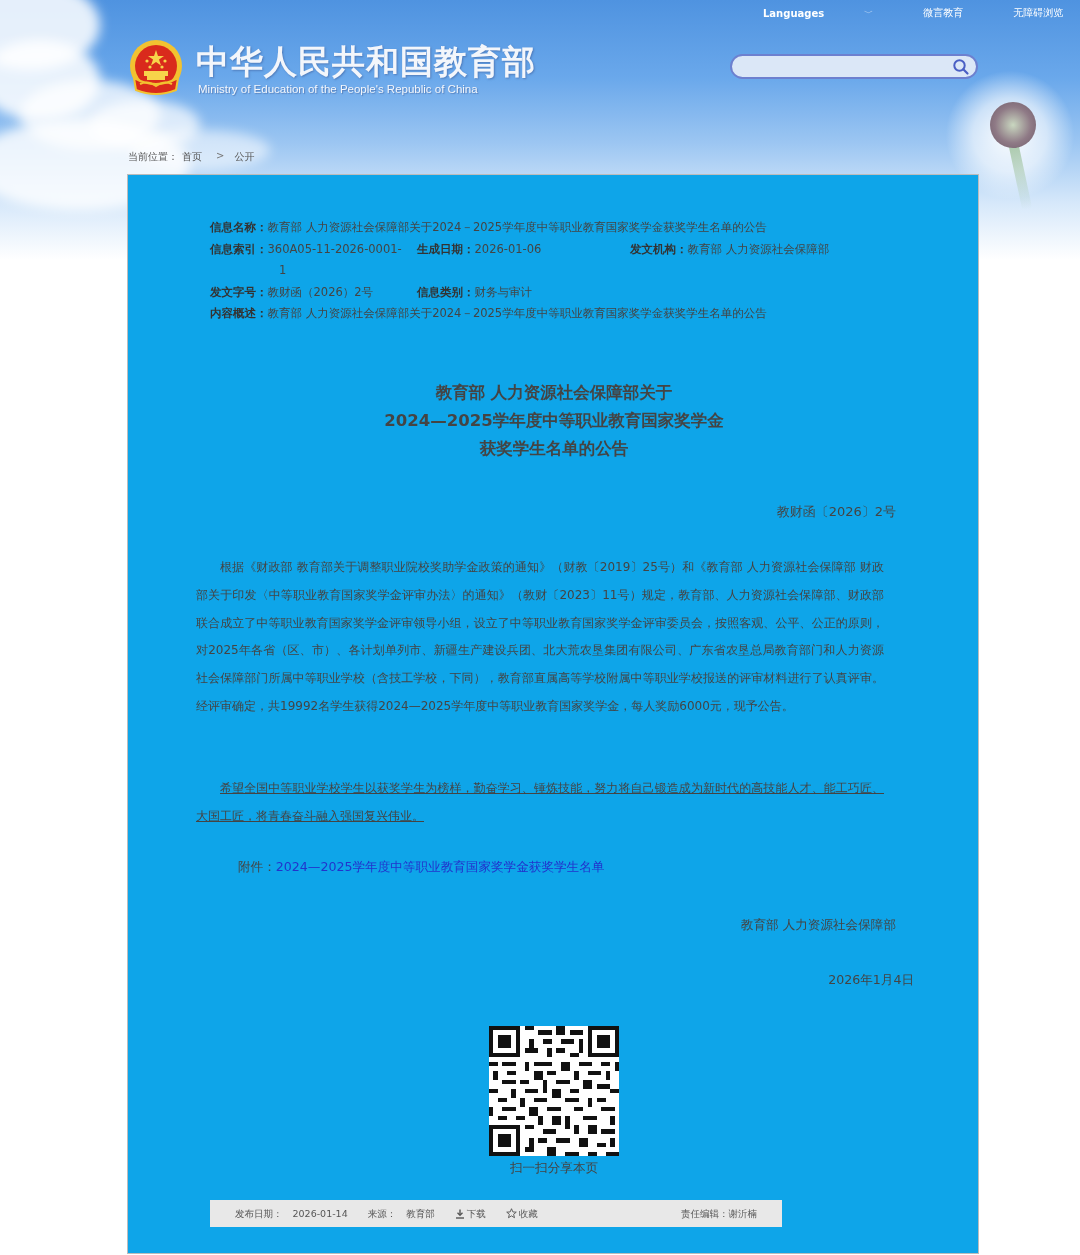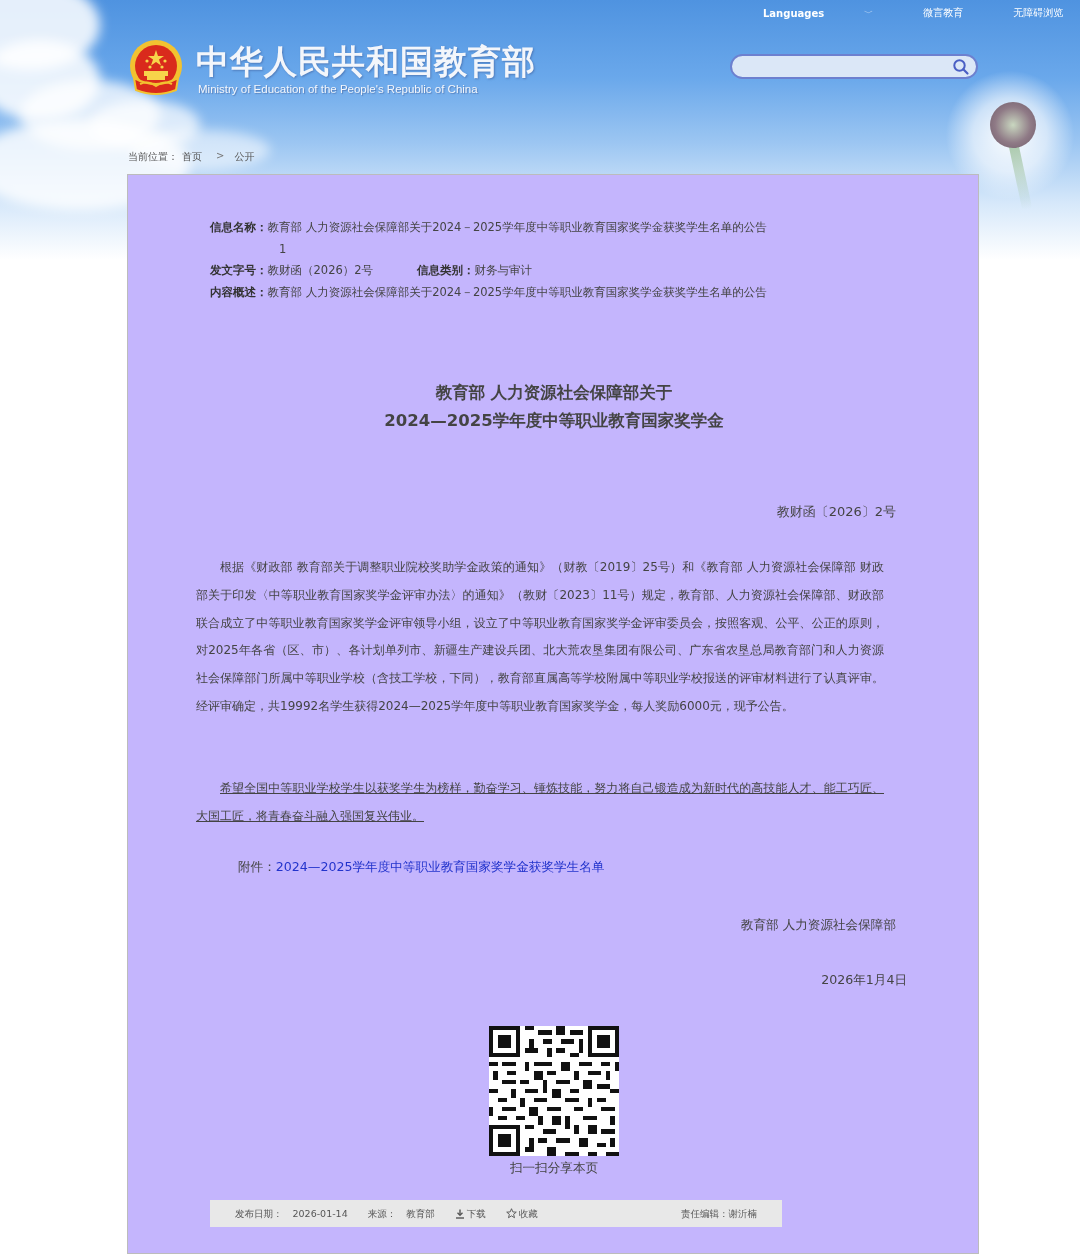--- a/index.html
+++ b/index.html
@@ -51,38 +51,38 @@
     letter-spacing: 1px; text-shadow: 1px 1px 2px rgba(60,90,150,0.55); font-family: "DejaVu Sans", sans-serif; }
   .site-subtitle { position: absolute; left: 198px; top: 83px; font-size: 11.5px; color: #f3f6fb;
     text-shadow: 1px 1px 1px rgba(60,90,150,0.55); font-family: "Liberation Sans", sans-serif; }
 
   
   .breadcrumb { position: absolute; left: 128px; top: 150px; font-size: 10px; color: #555; display: flex; }
   .breadcrumb span { margin-right: 4px; }
   .breadcrumb .arrow { margin: 0 10px; color: #777; }
 
   
-  .card { position: absolute; left: 127px; top: 174px; width: 852px; height: 1080px; background: #c4b5fd; border: 1px solid #bcbcbc; }
+  .card { position: absolute; left: 127px; top: 174px; width: 852px; height: 1080px; background: #0ea5e9; border: 1px solid #bcbcbc; }
 
   .meta { position: absolute; left: 82px; top: 42px; width: 700px; font-size: 11.5px; color: #444; font-family: "DejaVu Sans", sans-serif; }
   .meta-row { position: relative; height: 21.5px; line-height: 21.5px; white-space: nowrap; }
   .meta .lbl { font-weight: bold; color: #333; }
   .meta .val { color: #444; }
   .meta .abs { position: absolute; top: 0; }
 
   .doc-title { position: absolute; left: 0; width: 852px; top: 204px; text-align: center; font-size: 16.5px; font-weight: bold; color: #444; line-height: 28px; }
   .doc-number { position: absolute; right: 82px; top: 328px; font-size: 13px; color: #444; }
 
   .body-para { position: absolute; left: 68px; width: 688px; font-size: 12px; color: #444; line-height: 27.8px; text-indent: 2em; text-align: justify; }
   .p1 { top: 379px; }
   .p2 { top: 600px; text-decoration: underline; }
   .attachment { position: absolute; left: 110px; top: 684px; font-size: 12.6px; color: #444; }
   .attachment a { color: #2233cc; text-decoration: none; }
   .signer { position: absolute; right: 82px; top: 742px; font-size: 12.6px; color: #444; }
-  .sign-date { position: absolute; right: 71px; top: 797px; font-size: 12.6px; color: #444; }
+  .sign-date { position: absolute; right: 64px; top: 797px; font-size: 12.6px; color: #444; }
 
   .qr { position: absolute; left: 361px; top: 851px; width: 130px; height: 130px; }
   .qr-caption { position: absolute; left: 0; width: 852px; top: 985px; text-align: center; font-size: 12.6px; color: #444; }
 
   .footer-bar { position: absolute; left: 82px; top: 1025px; width: 572px; height: 27px; background: #e8e8e8; font-size: 9.5px; color: #555; }
   .footer-left { position: absolute; left: 25px; top: 0; line-height: 27px; display: flex; align-items: center; white-space: nowrap; }
   .footer-left span { margin-right: 10px; }
   .footer-left .action { display: inline-flex; align-items: center; }
   .footer-left .action svg { margin-right: 2px; }
   .footer-right { position: absolute; right: 25px; top: 0; line-height: 27px; white-space: nowrap; }
@@ -145,34 +145,40 @@
   <span>公开</span>
 </div>
 
 <div class="card">
 
   <div class="meta">
     <div class="meta-row">
       <span class="lbl">信息名称：</span><span class="val">教育部 人力资源社会保障部关于2024－2025学年度中等职业教育国家奖学金获奖学生名单的公告</span>
     </div>
     <div class="meta-row">
+      <span class="lbl">信息索引：</span><span class="val">360A05-11-2026-0001-</span>
+      <span class="abs" style="left:207px;"><span class="lbl">生成日期：</span><span class="val">2026-01-06</span></span>
+      <span class="abs" style="left:420px;"><span class="lbl">发文机构：</span><span class="val">教育部 人力资源社会保障部</span></span>
+    </div>
+    <div class="meta-row">
       <span class="val" style="padding-left:69px;">1</span>
     </div>
     <div class="meta-row">
       <span class="lbl">发文字号：</span><span class="val">教财函（2026）2号</span>
       <span class="abs" style="left:207px;"><span class="lbl">信息类别：</span><span class="val">财务与审计</span></span>
     </div>
     <div class="meta-row">
       <span class="lbl">内容概述：</span><span class="val">教育部 人力资源社会保障部关于2024－2025学年度中等职业教育国家奖学金获奖学生名单的公告</span>
     </div>
   </div>
 
   <div class="doc-title">
     <div>教育部 人力资源社会保障部关于</div>
     <div>2024—2025学年度中等职业教育国家奖学金</div>
+    <div>获奖学生名单的公告</div>
   </div>
 
   <div class="doc-number">教财函〔2026〕2号</div>
 
   <p class="body-para p1">根据《财政部 教育部关于调整职业院校奖助学金政策的通知》（财教〔2019〕25号）和《教育部 人力资源社会保障部 财政部关于印发〈中等职业教育国家奖学金评审办法〉的通知》（教财〔2023〕11号）规定，教育部、人力资源社会保障部、财政部联合成立了中等职业教育国家奖学金评审领导小组，设立了中等职业教育国家奖学金评审委员会，按照客观、公平、公正的原则，对2025年各省（区、市）、各计划单列市、新疆生产建设兵团、北大荒农垦集团有限公司、广东省农垦总局教育部门和人力资源社会保障部门所属中等职业学校（含技工学校，下同），教育部直属高等学校附属中等职业学校报送的评审材料进行了认真评审。经评审确定，共19992名学生获得2024—2025学年度中等职业教育国家奖学金，每人奖励6000元，现予公告。</p>
   <p class="body-para p2">希望全国中等职业学校学生以获奖学生为榜样，勤奋学习、锤炼技能，努力将自己锻造成为新时代的高技能人才、能工巧匠、大国工匠，将青春奋斗融入强国复兴伟业。</p>
 
   <div class="attachment">
     <span>附件：</span><a>2024—2025学年度中等职业教育国家奖学金获奖学生名单</a>
   </div>

